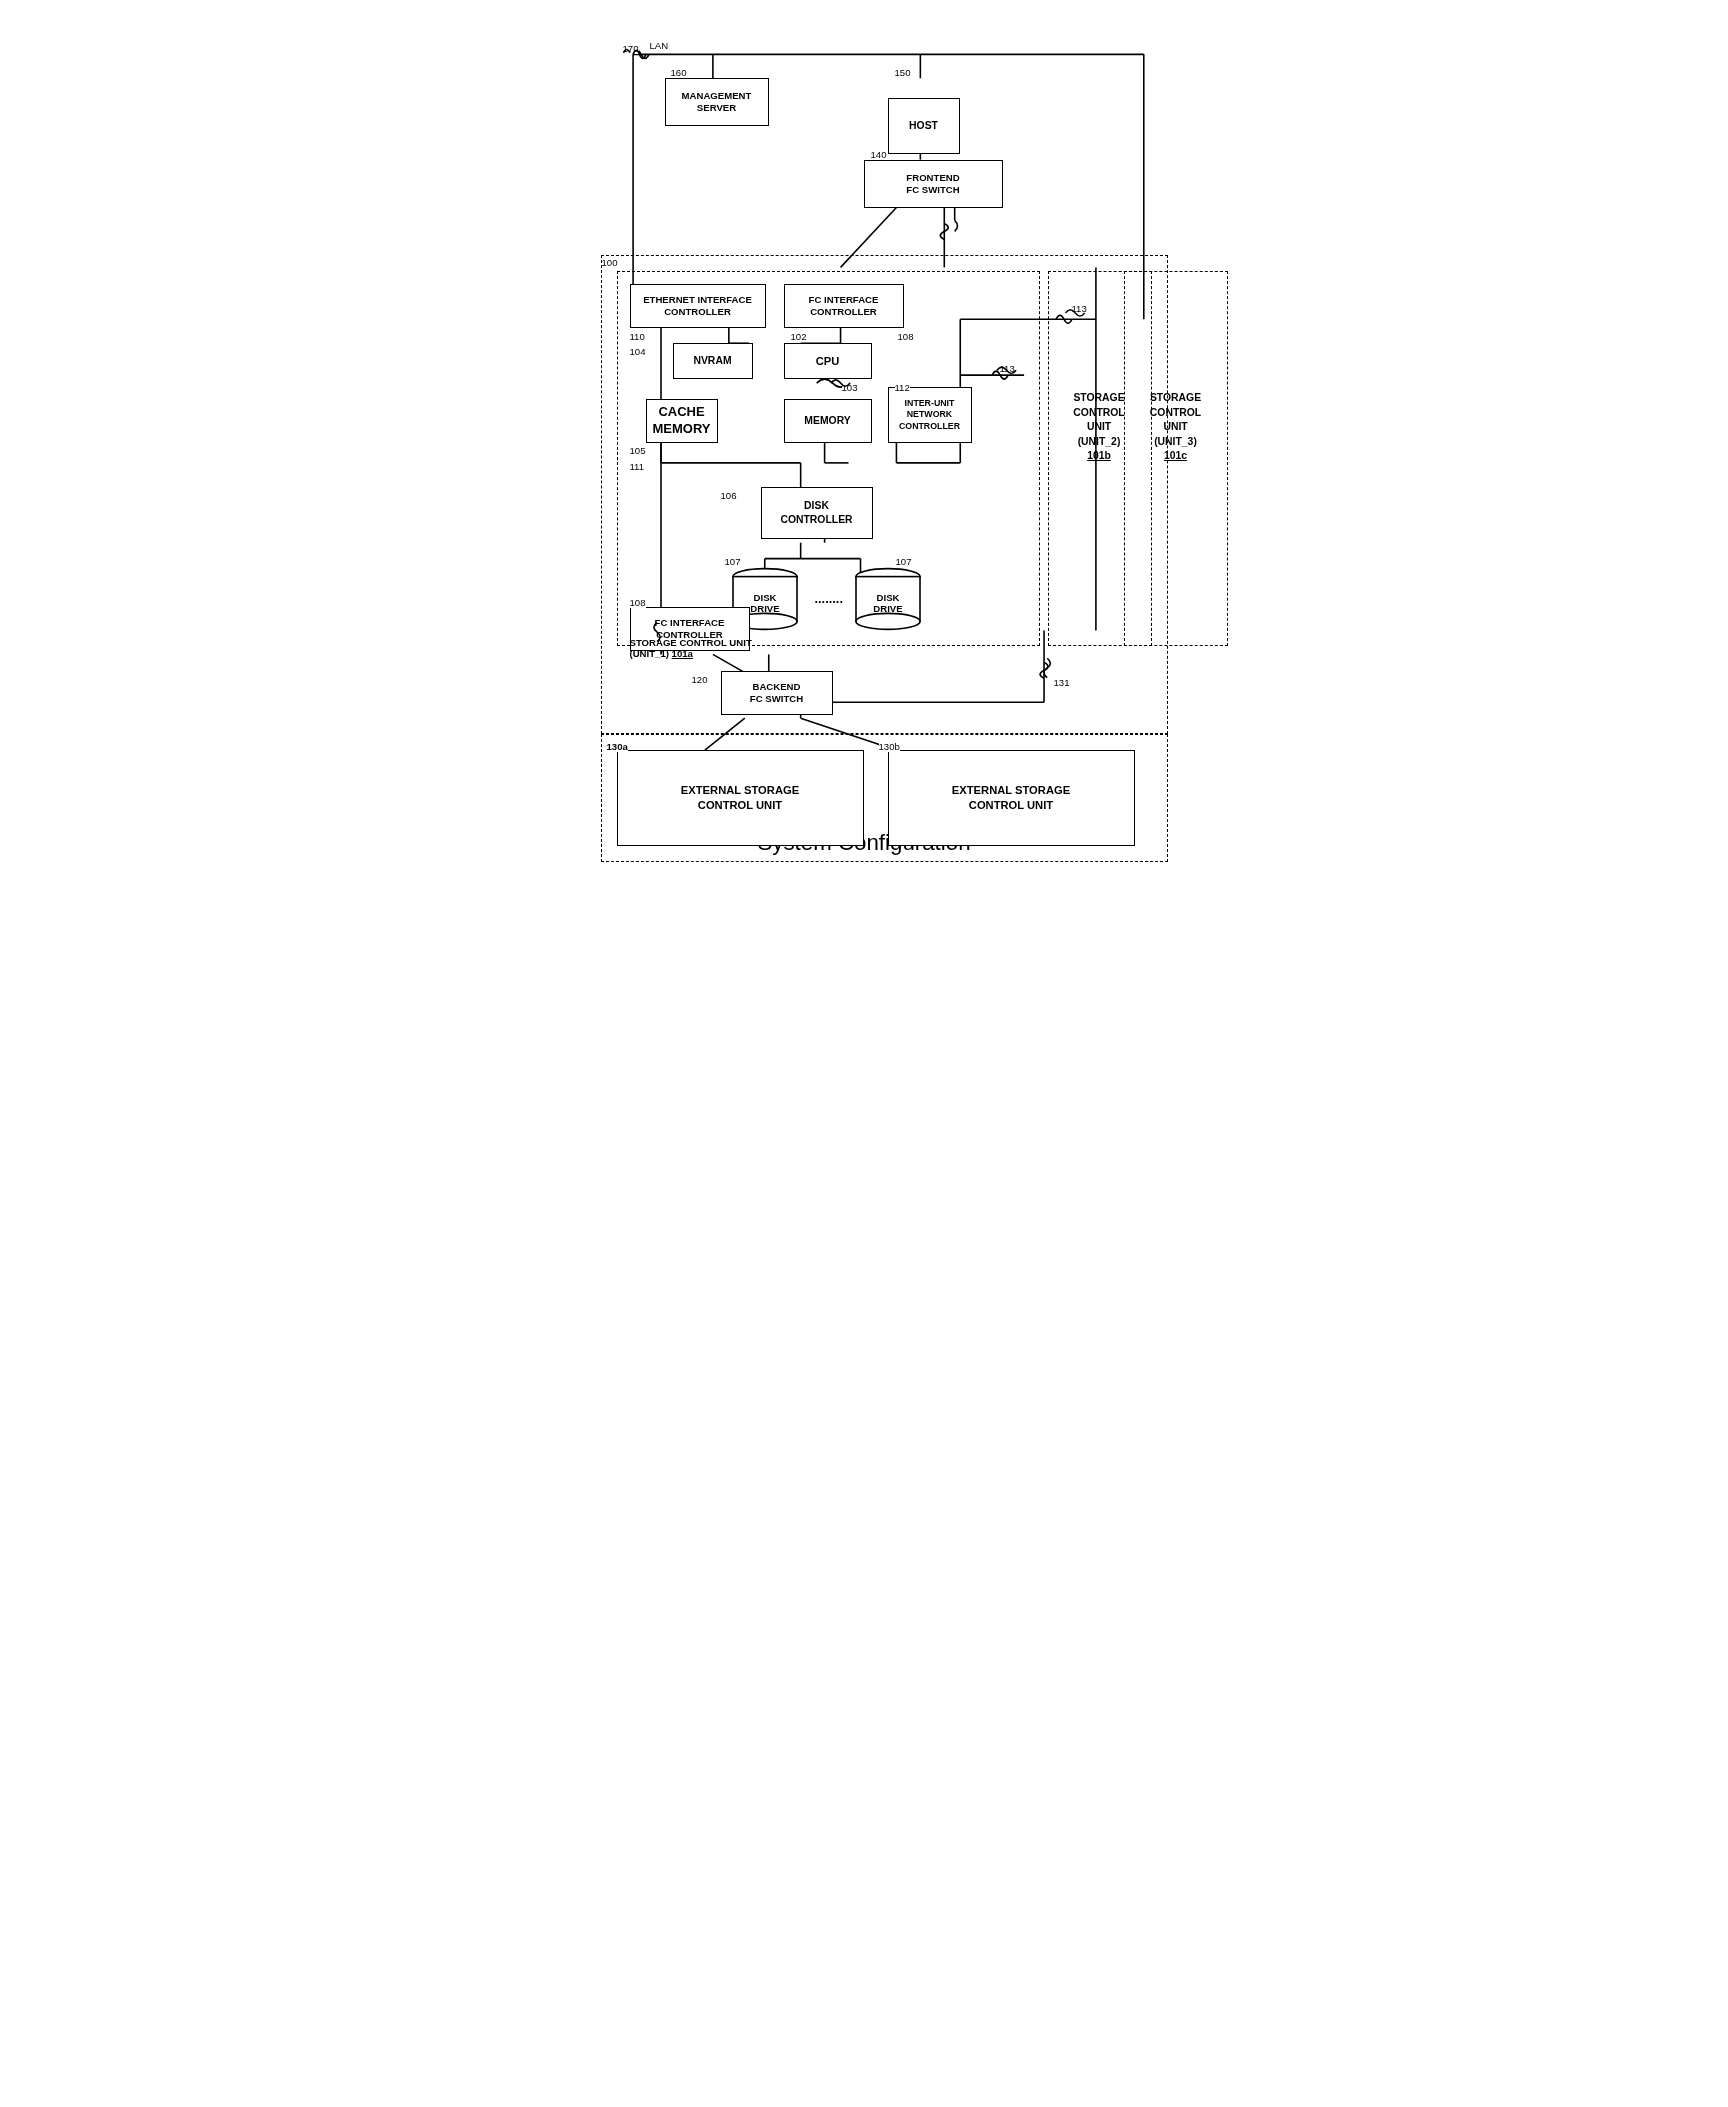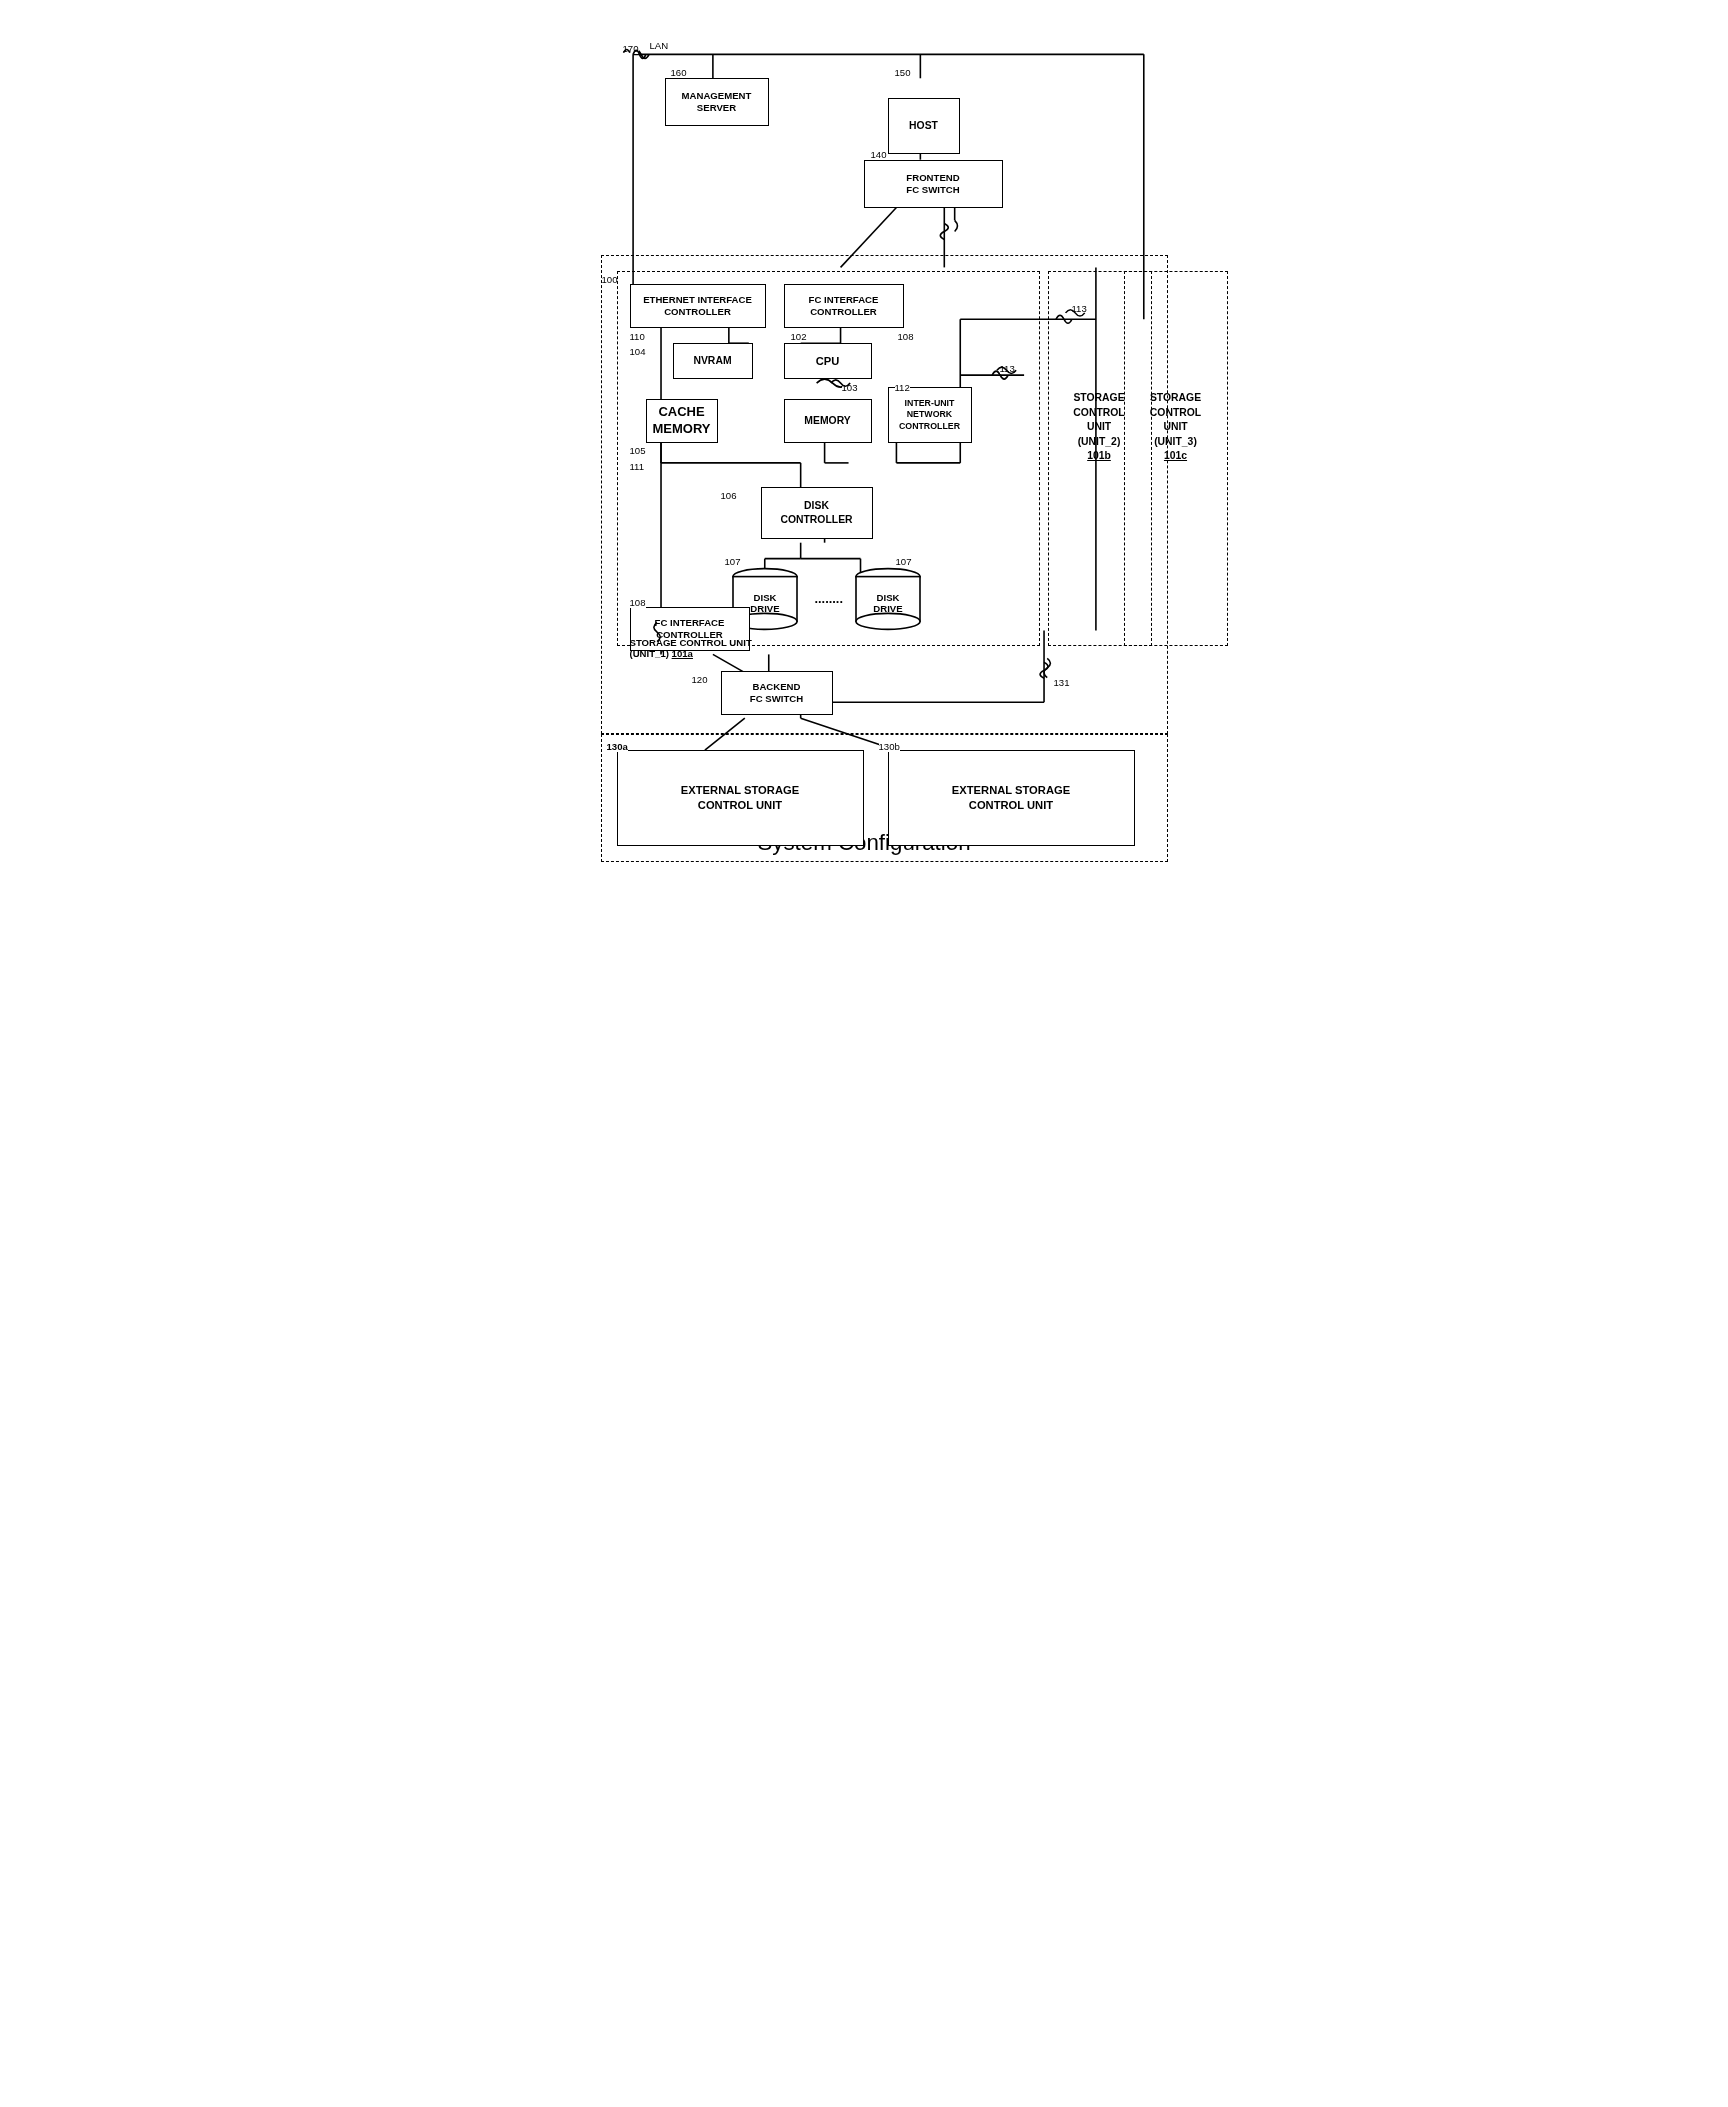--- a/index.html
+++ b/index.html
@@ -166,21 +166,21 @@
       <span>HOST</span>
     </div>
     <span class="label" style="left:342px; top:35px;">150</span>
 
     <div class="box" style="left:311px; top:128px; width:139px; height:48px; font-size:9.6px;">
       <span>FRONTEND<br>FC SWITCH</span>
     </div>
     <span class="label" style="left:318px; top:117px;">140</span>
 
     <div class="dashed-box" style="left:48px; top:223px; width:567px; height:479px;"></div>
-    <span class="label" style="left:49px; top:242px;">100</span>
+    <span class="label" style="left:49px; top:225px;">100</span>
 
     <div class="dashed-box" style="left:64px; top:239px; width:423px; height:375px;"></div>
 
     <div class="dashed-box" style="left:495px; top:239px; width:104px; height:375px;"></div>
 
     <div class="box" style="left:77px; top:252px; width:136px; height:44px; font-size:9.6px;">
       <span>ETHERNET INTERFACE<br>CONTROLLER</span>
     </div>
     <span class="label" style="left:77px; top:299px;">110</span>
 

